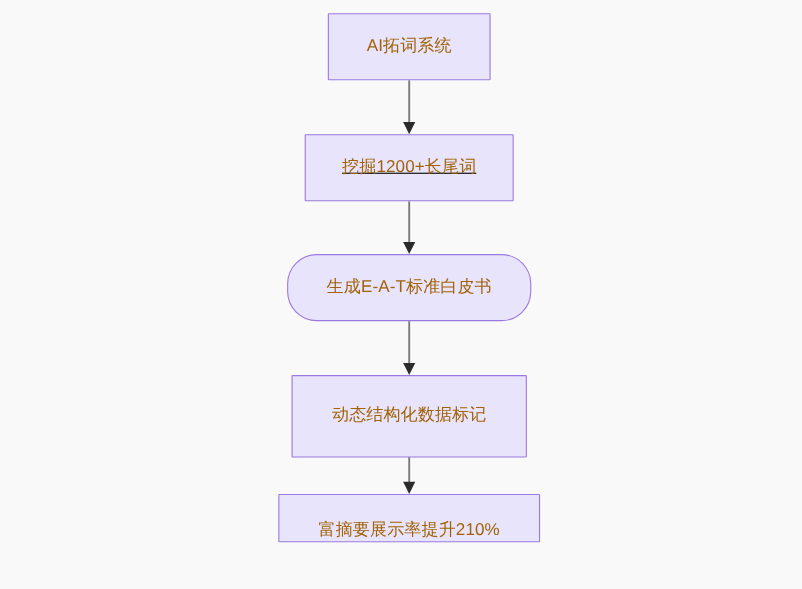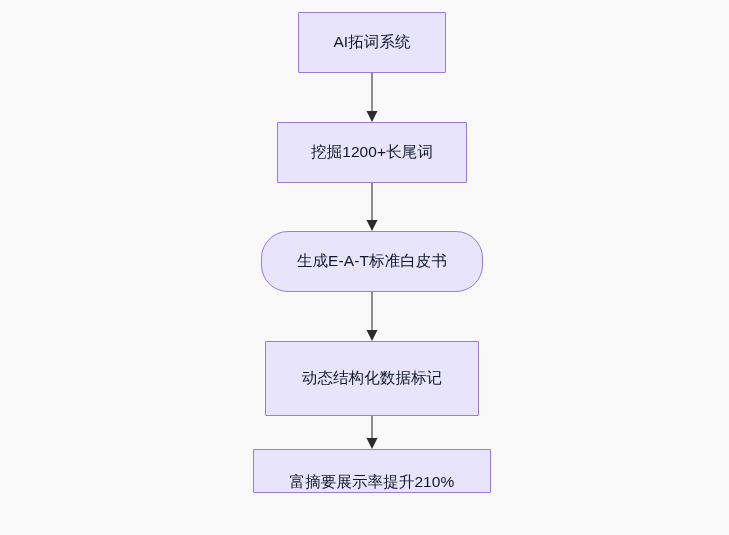--- a/index.html
+++ b/index.html
@@ -25,21 +25,21 @@
     border: 1.4px solid #9a79e0;
     border-radius: 1px;
     display: flex;
     align-items: center;
     justify-content: center;
     text-align: center;
   }
   .node-label {
     font-size: 15.5px;
     line-height: 1.2;
-    color: #0f172a;
+    color: #a16207;
     letter-spacing: 0.1px;
     white-space: nowrap;
   }
   .edge-svg {
     position: absolute;
     left: 0;
     top: 0;
     width: 729px;
     height: 535px;
     pointer-events: none;
@@ -75,21 +75,21 @@
     <g>
       <line class="edge-line" x1="372" y1="402" x2="372" y2="441"></line>
       <polygon class="edge-head" points="372,449 366.5,438 377.5,438"></polygon>
     </g>
   </svg>
 
   <div class="node" style="left:298px; top:12px; width:148px; height:61px;">
     <span class="node-label">AI拓词系统</span>
   </div>
 
-  <div class="node" style="left:277px; top:122px; width:190px; height:61px;">
+  <div class="node" style="left:277px; top:122px; width:190px; height:61px;text-decoration:underline;">
     <span class="node-label">挖掘1200+长尾词</span>
   </div>
 
   <div class="node" style="left:261px; top:231px; width:222px; height:61px;border-radius:27px;">
     <span class="node-label">生成E-A-T标准白皮书</span>
   </div>
 
   <div class="node" style="left:265px; top:341px; width:214px; height:75px;">
     <span class="node-label">动态结构化数据标记</span>
   </div>

